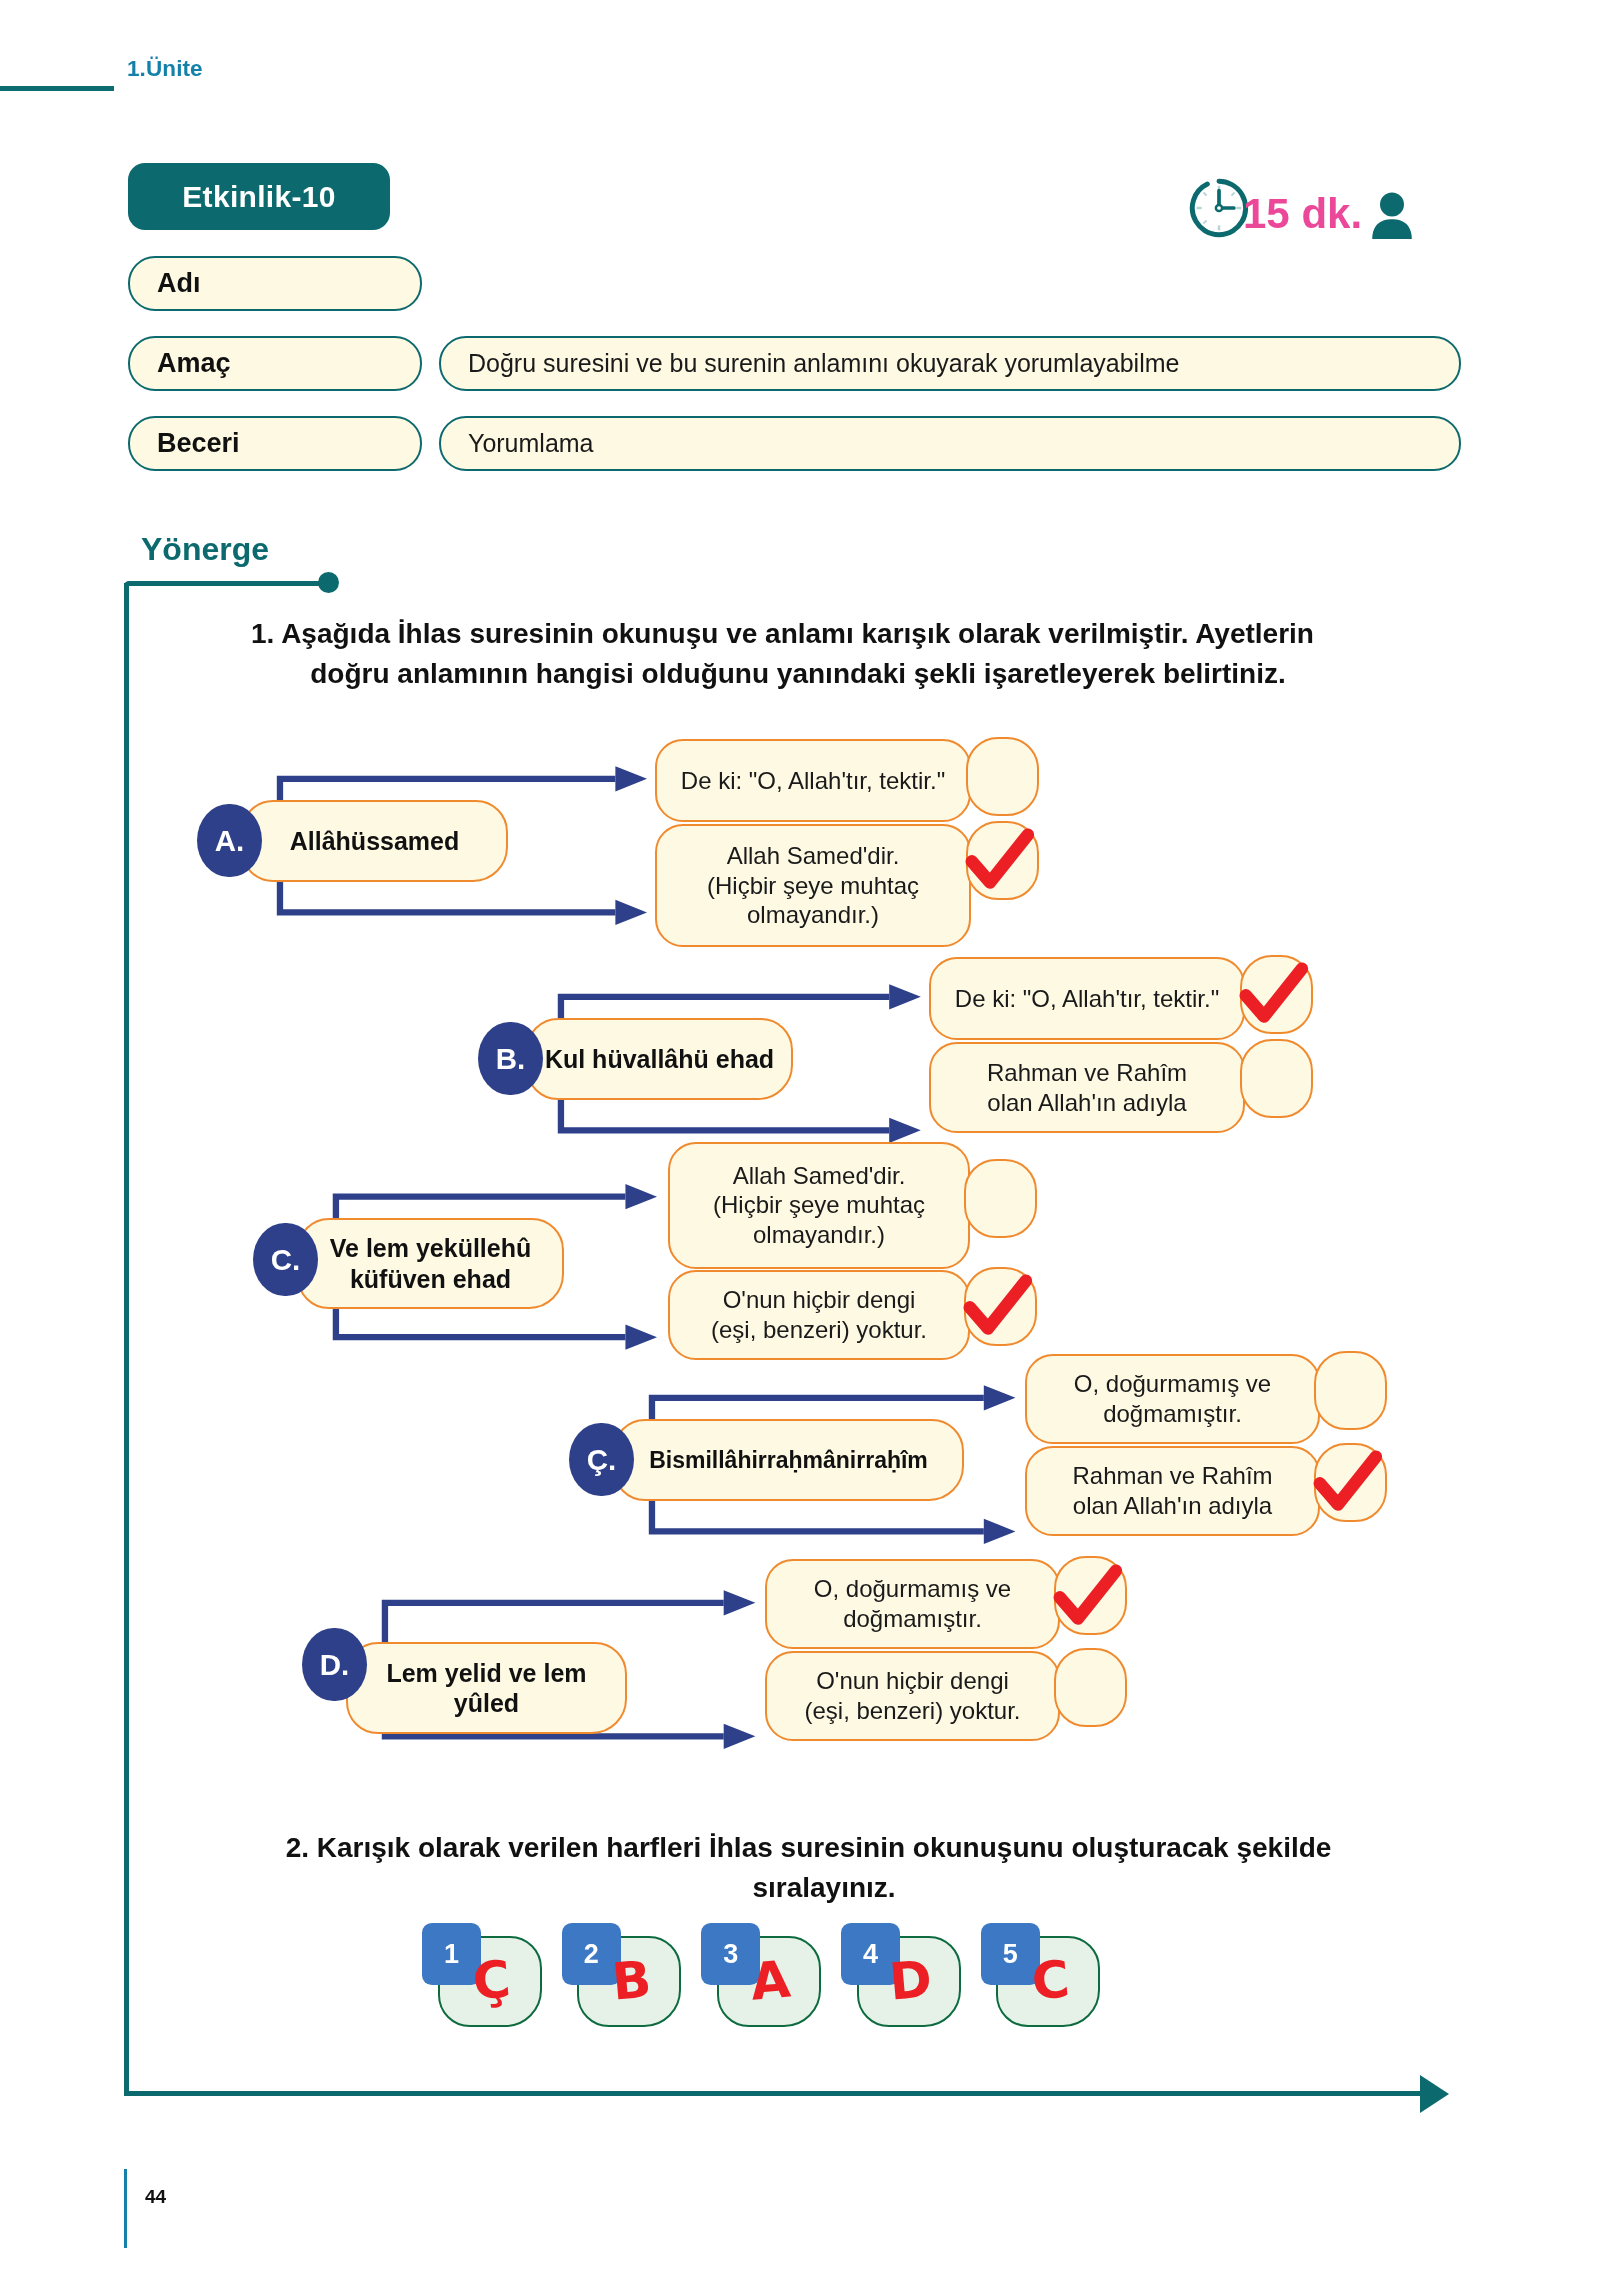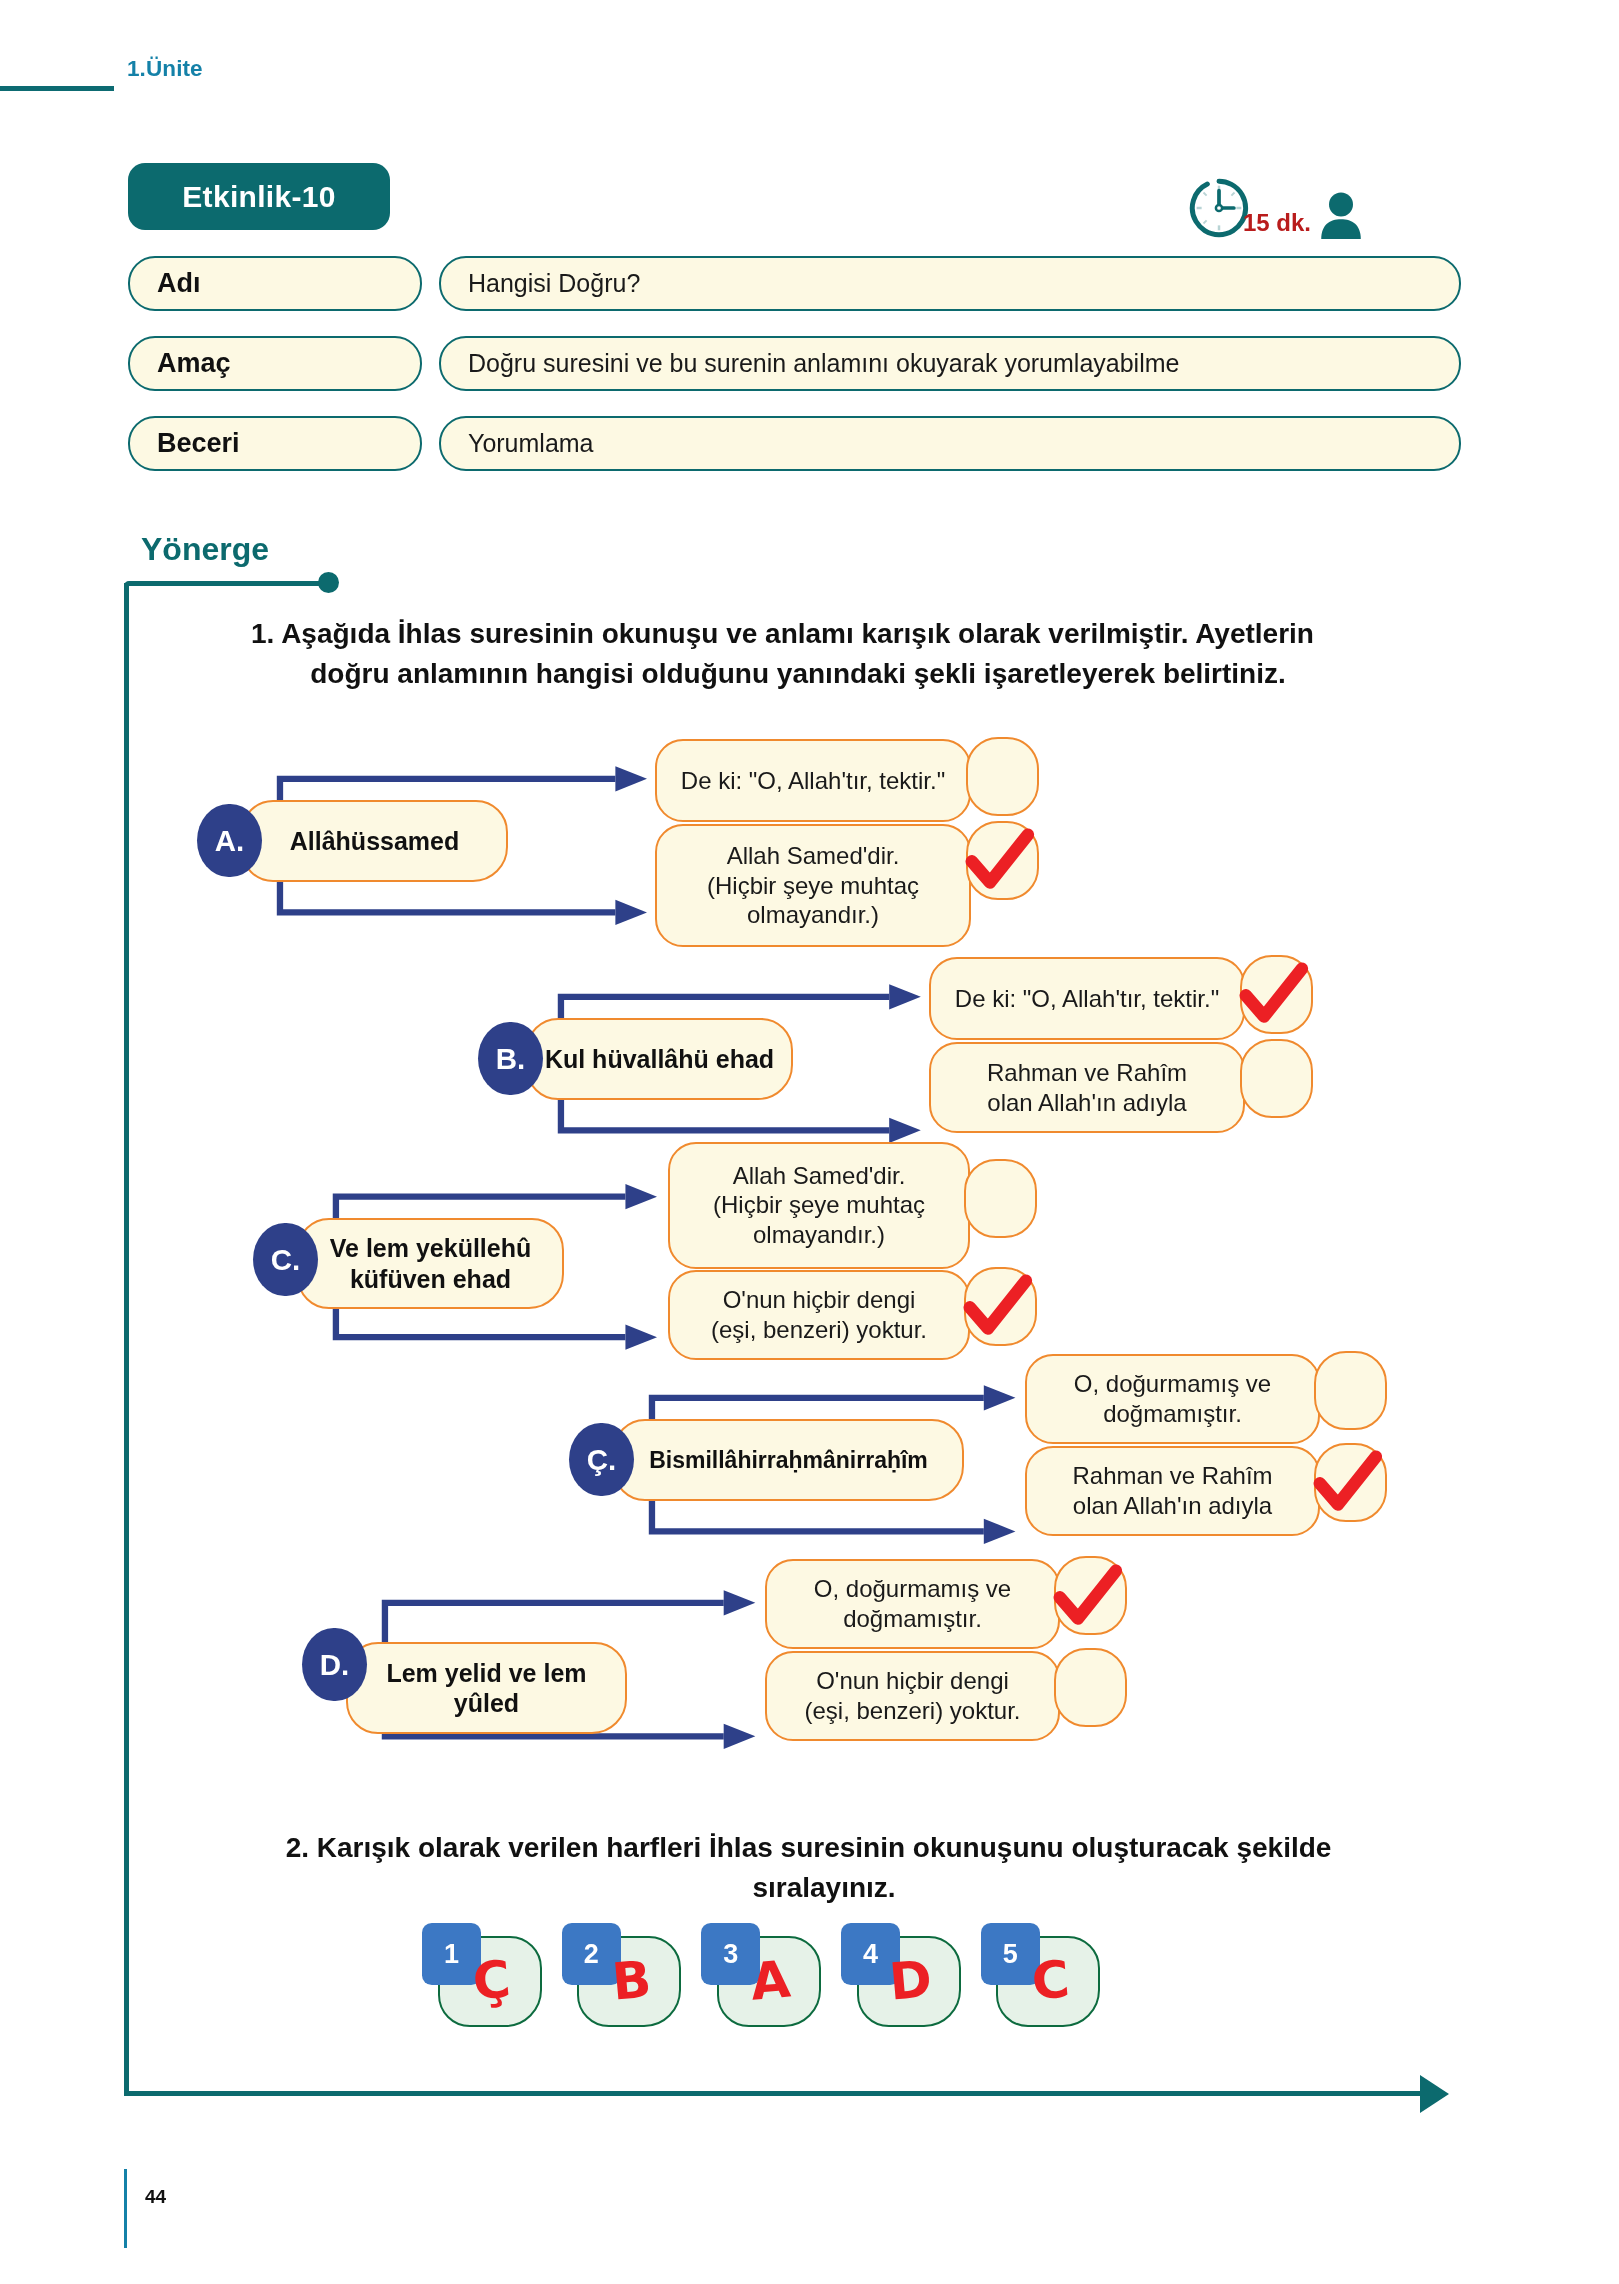--- a/index.html
+++ b/index.html
@@ -33,21 +33,21 @@
     color: #ffffff; font-size: 30px; font-weight: 700; letter-spacing: 0.3px;
   }
 
   
   .duration-wrap {
     position: absolute; left: 1188px; top: 177px;
     display: flex; align-items: flex-end; gap: 2.8px;
   }
   .clock-icon { width: 62px; height: 62px; display: block; }
   .duration-text {
-    font-size: 24px; font-weight: 700; color: #b91c1c;
+    font-size: 42px; font-weight: 700; color: #ec4899;
     line-height: 1; padding-bottom: 4.2px; margin-left: -9.8px; margin-top: 16px;
   }
   .person-icon { width: 44px; height: 48px; display: block; margin-left: 5.6px; }
 
   
   .info-row {
     position: absolute; left: 128px; height: 55px; display: flex; gap: 17px;
   }
   .info-key, .info-val {
     background: #fdf9e3; border: 2.1px solid #0c6a6e; border-radius: 27px;
@@ -203,23 +203,20 @@
     <svg class="person-icon" viewBox="0 0 60 68">
       <circle cx="30" cy="19" r="17" fill="#0c6a6e"></circle>
       <path d="M2 68 C2 48 14 40 30 40 C46 40 58 48 58 68 Z" fill="#0c6a6e"></path>
     </svg>
   </div>
 
   <div class="info-row" style="top:256px">
     <div class="info-key">
       <span>Adı</span>
     </div>
-    <div class="info-val">
-      <span>Hangisi Doğru?</span>
-    </div>
   </div>
   <div class="info-row" style="top:336px">
     <div class="info-key">
       <span>Amaç</span>
     </div>
     <div class="info-val">
       <span>Doğru suresini ve bu surenin anlamını okuyarak yorumlayabilme</span>
     </div>
   </div>
   <div class="info-row" style="top:416px">

